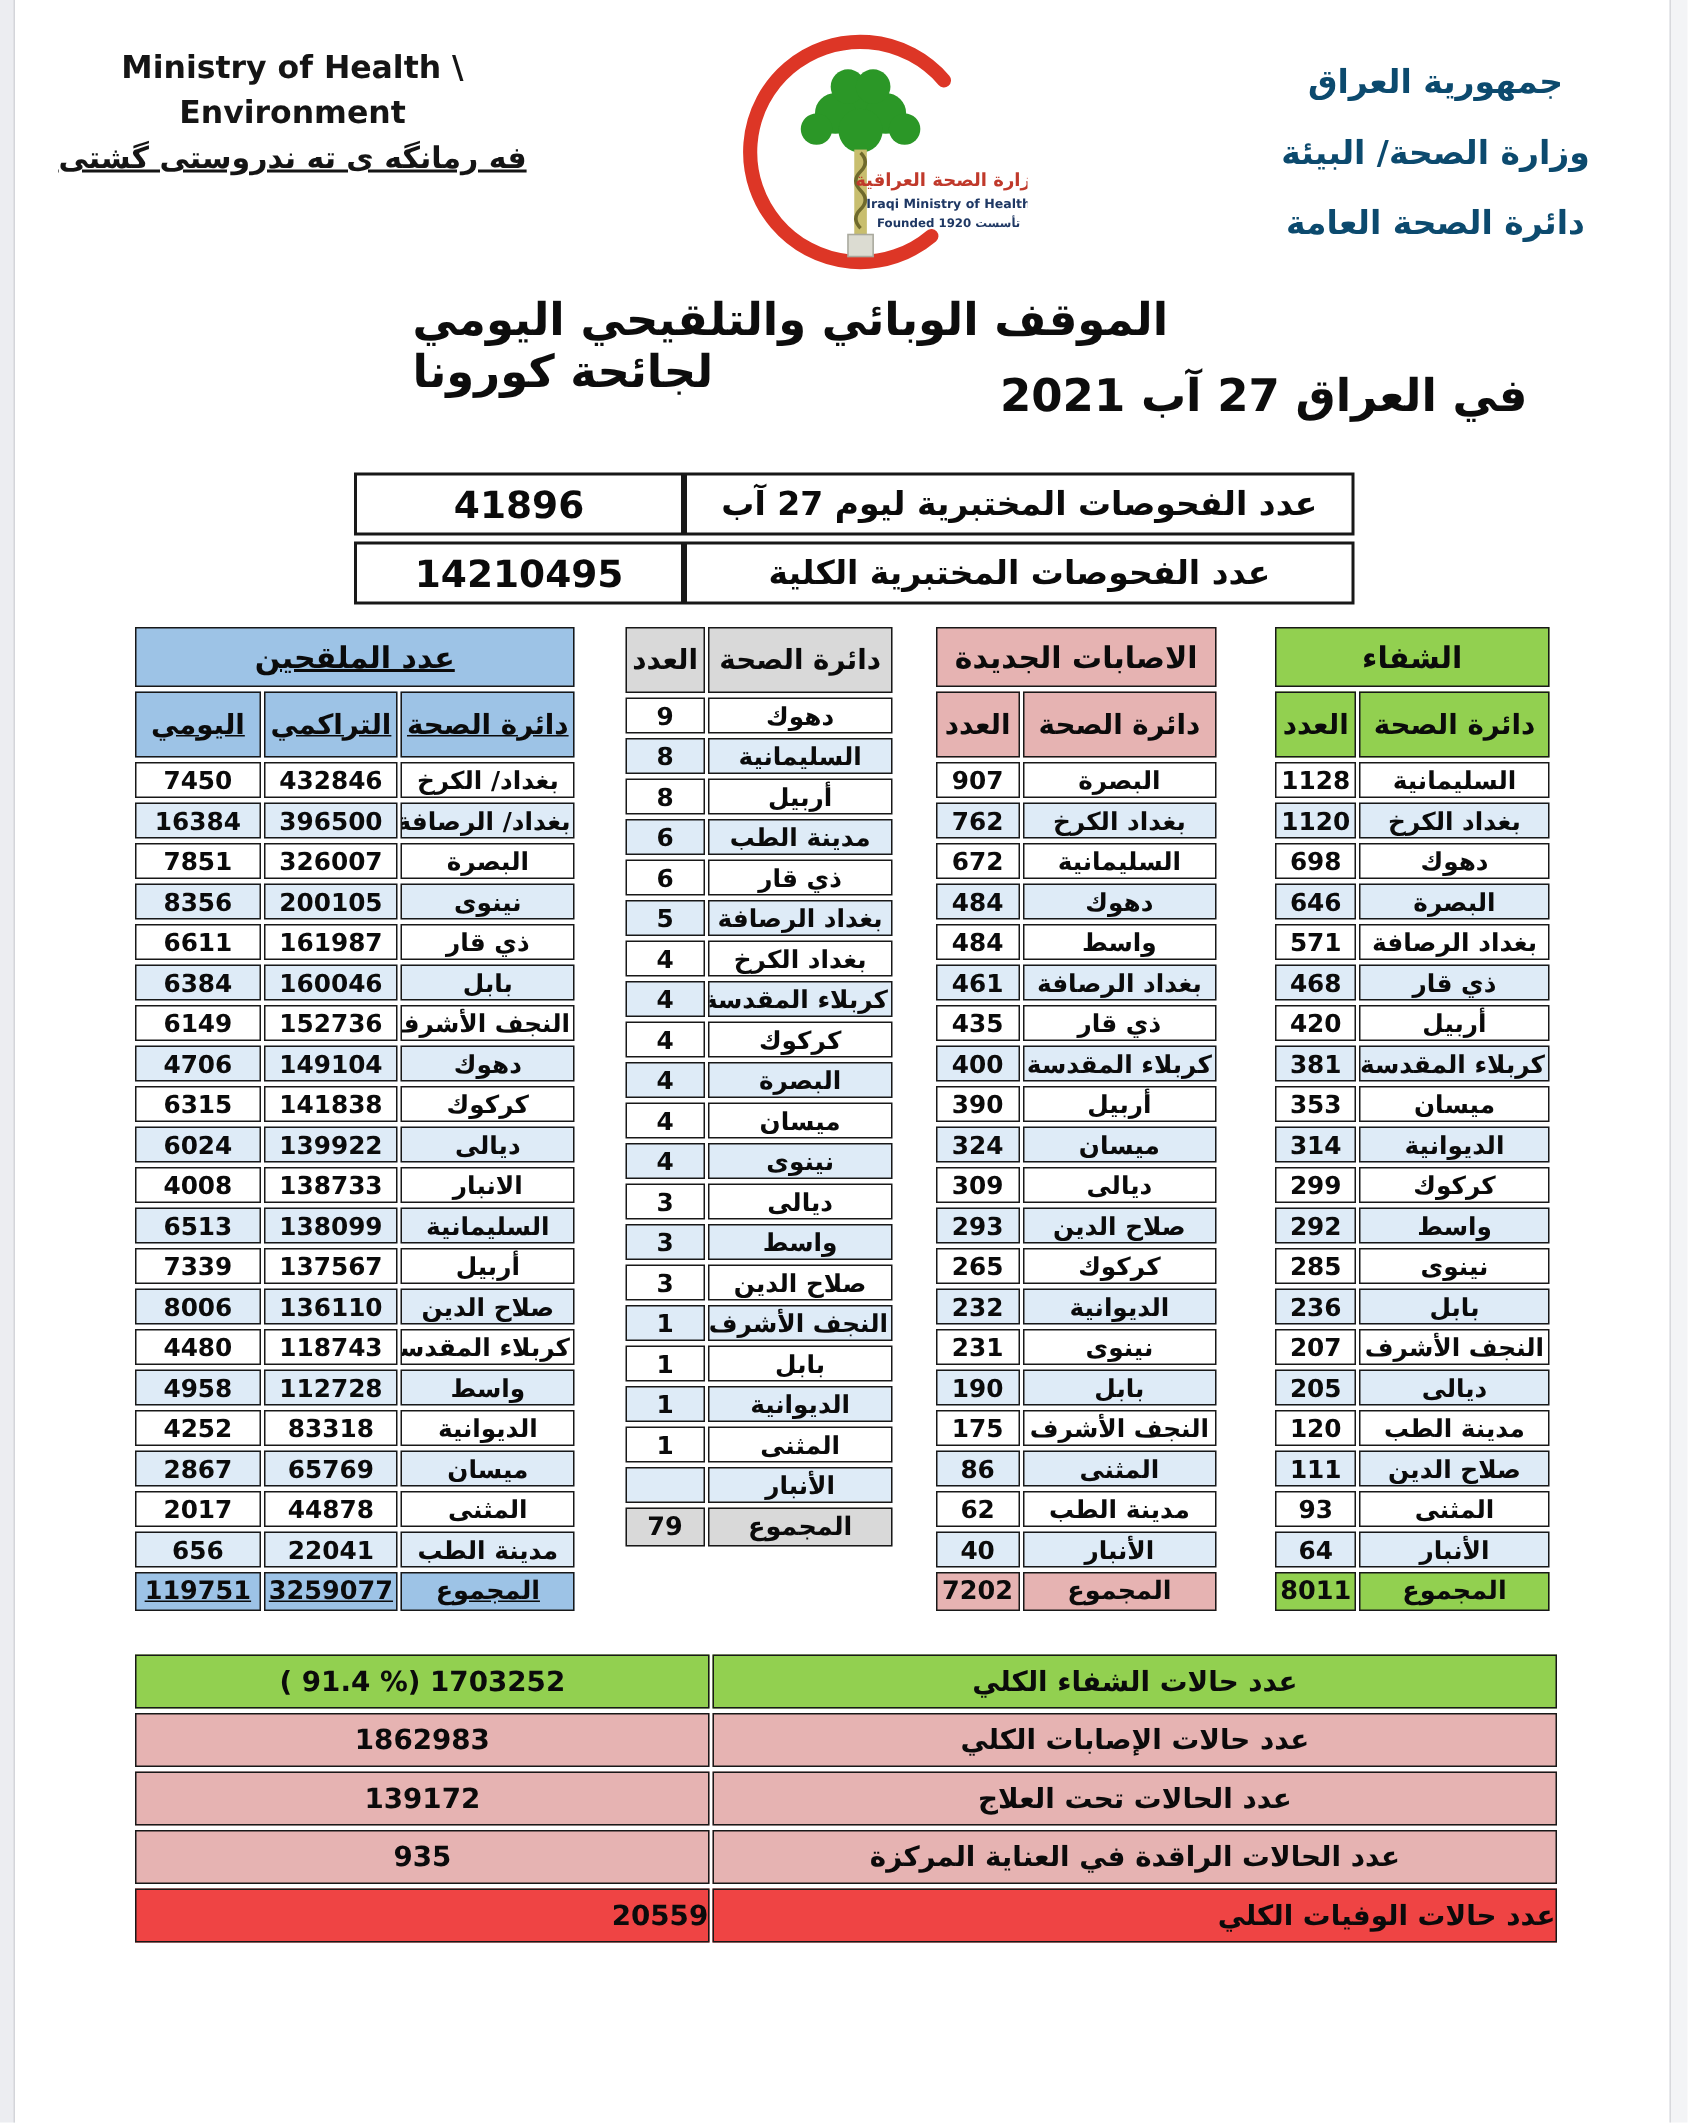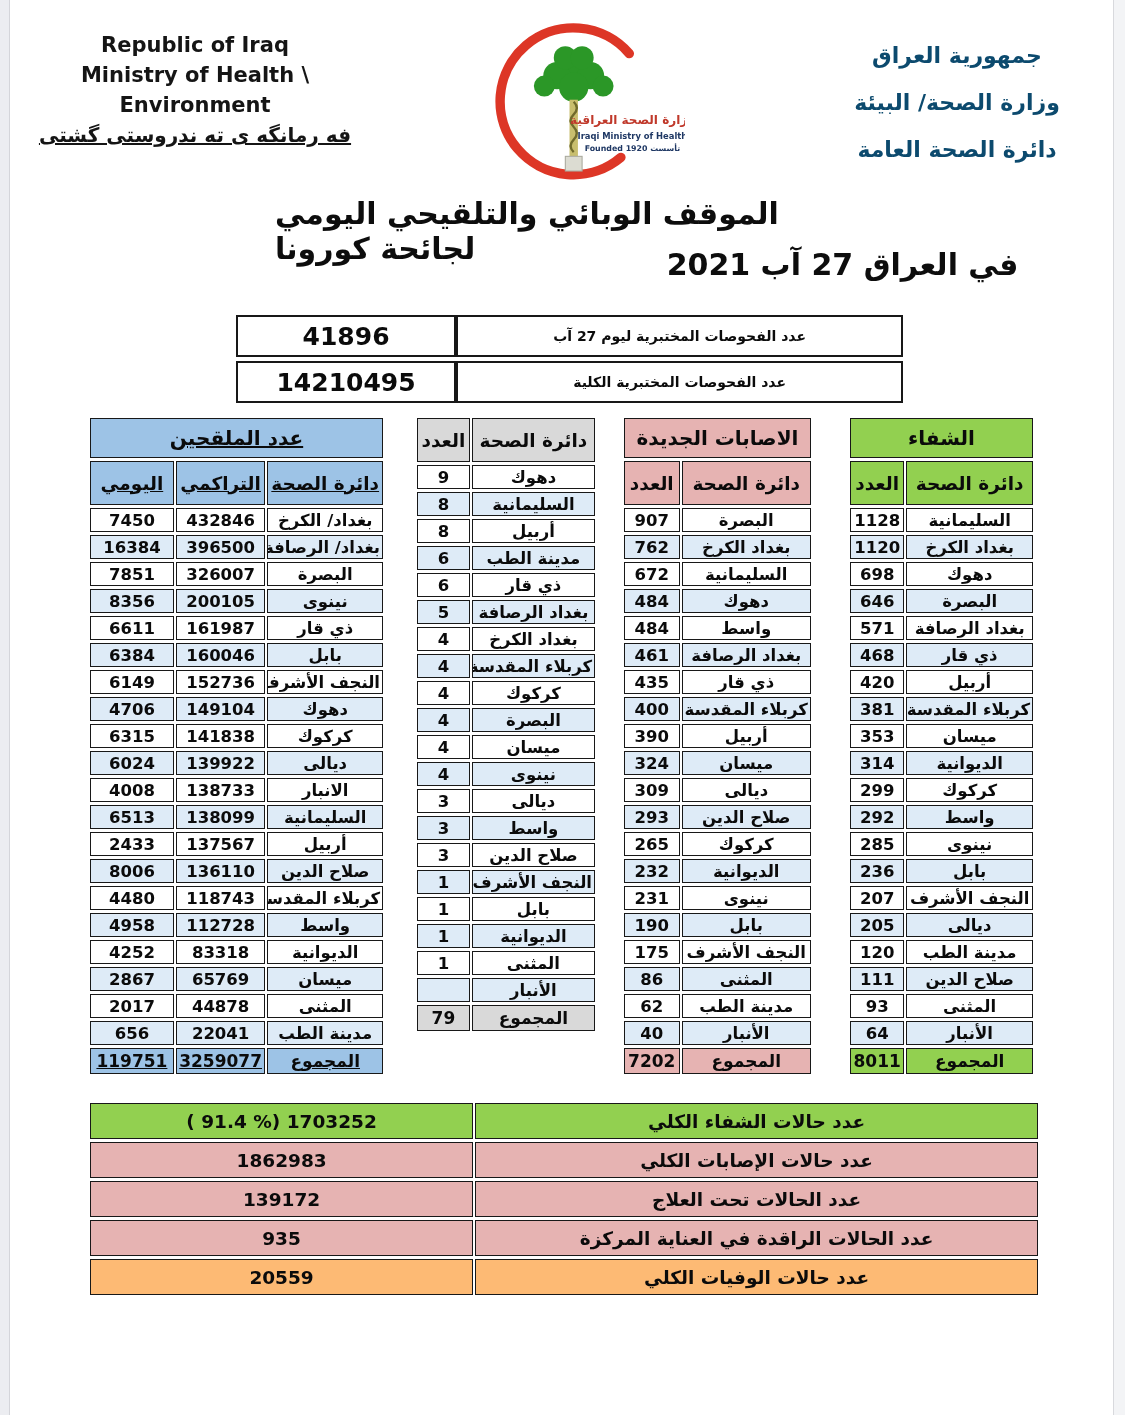--- a/index.html
+++ b/index.html
@@ -35,21 +35,21 @@
   
   table { border-collapse:separate; table-layout:fixed; direction:rtl; }
   th, td { border:1.5px solid #181818; background:#fff; text-align:center;
            vertical-align:middle; font-weight:bold; color:#0b0b0b;
            overflow:hidden; white-space:nowrap; }
   .ltr { direction:ltr; unicode-bidi:embed; }
 
   
   .tests { position:absolute; left:236px; top:311px; width:667px; border-spacing:0 4px; }
   .tests td { border-width:2.2px; height:42px; }
-  .tests .lbl { font-size:14px;margin-top:20px; }
+  .tests .lbl { font-size:22px;margin-top:20px; }
   .tests .val { font-size:25px; }
 
   
   .gt { position:absolute; top:415px; border-spacing:2px 3px; }
   .gt thead tr.ttl th  { height:40px; font-size:20px; }
   .gt thead tr.cols th { height:44px; font-size:18.5px; }
   .gt tbody td { height:24px; font-size:16.5px; padding:0 2px; }
   .gt tbody tr.stripe td { background:#DEEBF7; }
   .gt tfoot td { height:26px; font-size:17px; }
   .gt.green thead th, .gt.green tfoot td { background:#92D050; }
@@ -59,30 +59,29 @@
   .t-vacc { left:88px;  width:297px; }
   .t-dead { left:415px; width:182px; }
   .t-newc { left:622px; width:191px; }
   .t-recv { left:848px; width:187px; }
 
   
   .summary { position:absolute; left:88px; top:1100px; width:952px; border-spacing:2px 3px; }
   .summary td { border-width:1.8px; height:36px; font-size:18.5px; }
   .summary tr.green td { background:#92D050; }
   .summary tr.pink  td { background:#E6B3B2; }
-  .summary tr.tan   td { background:#fdba74; }
+  .summary tr.tan   td { background:#ef4444;text-align:right; }
 </style>
 </head>
 <body>
 
 <div class="edge-left"></div>
 <div class="edge-right"></div>
 
 <div class="hdr-en">
-  <div>Republic of Iraq</div>
   <div>Ministry of Health \ Environment</div>
   <div class="ku">فه رمانگه ی ته ندروستی گشتی</div>
 </div>
 
 <div class="logo">
   <svg width="210" height="172" viewBox="0 0 200 164">
     <path d="M 147 32 A 70 70 0 1 0 139 131" fill="none" stroke="#DD3626" stroke-width="9" stroke-linecap="round"></path>
     <g fill="#2B9727">
       <circle cx="94" cy="46" r="16"></circle>
         <circle cx="78" cy="53" r="13"></circle>
@@ -201,21 +200,21 @@
         <td>4008</td>
       </tr>
       <tr class="stripe">
         <td>السليمانية</td>
         <td>138099</td>
         <td>6513</td>
       </tr>
       <tr>
         <td>أربيل</td>
         <td>137567</td>
-        <td>2433</td>
+        <td>7339</td>
       </tr>
       <tr class="stripe">
         <td>صلاح الدين</td>
         <td>136110</td>
         <td>8006</td>
       </tr>
       <tr>
         <td>كربلاء المقدسة</td>
         <td>118743</td>
         <td>4480</td>

